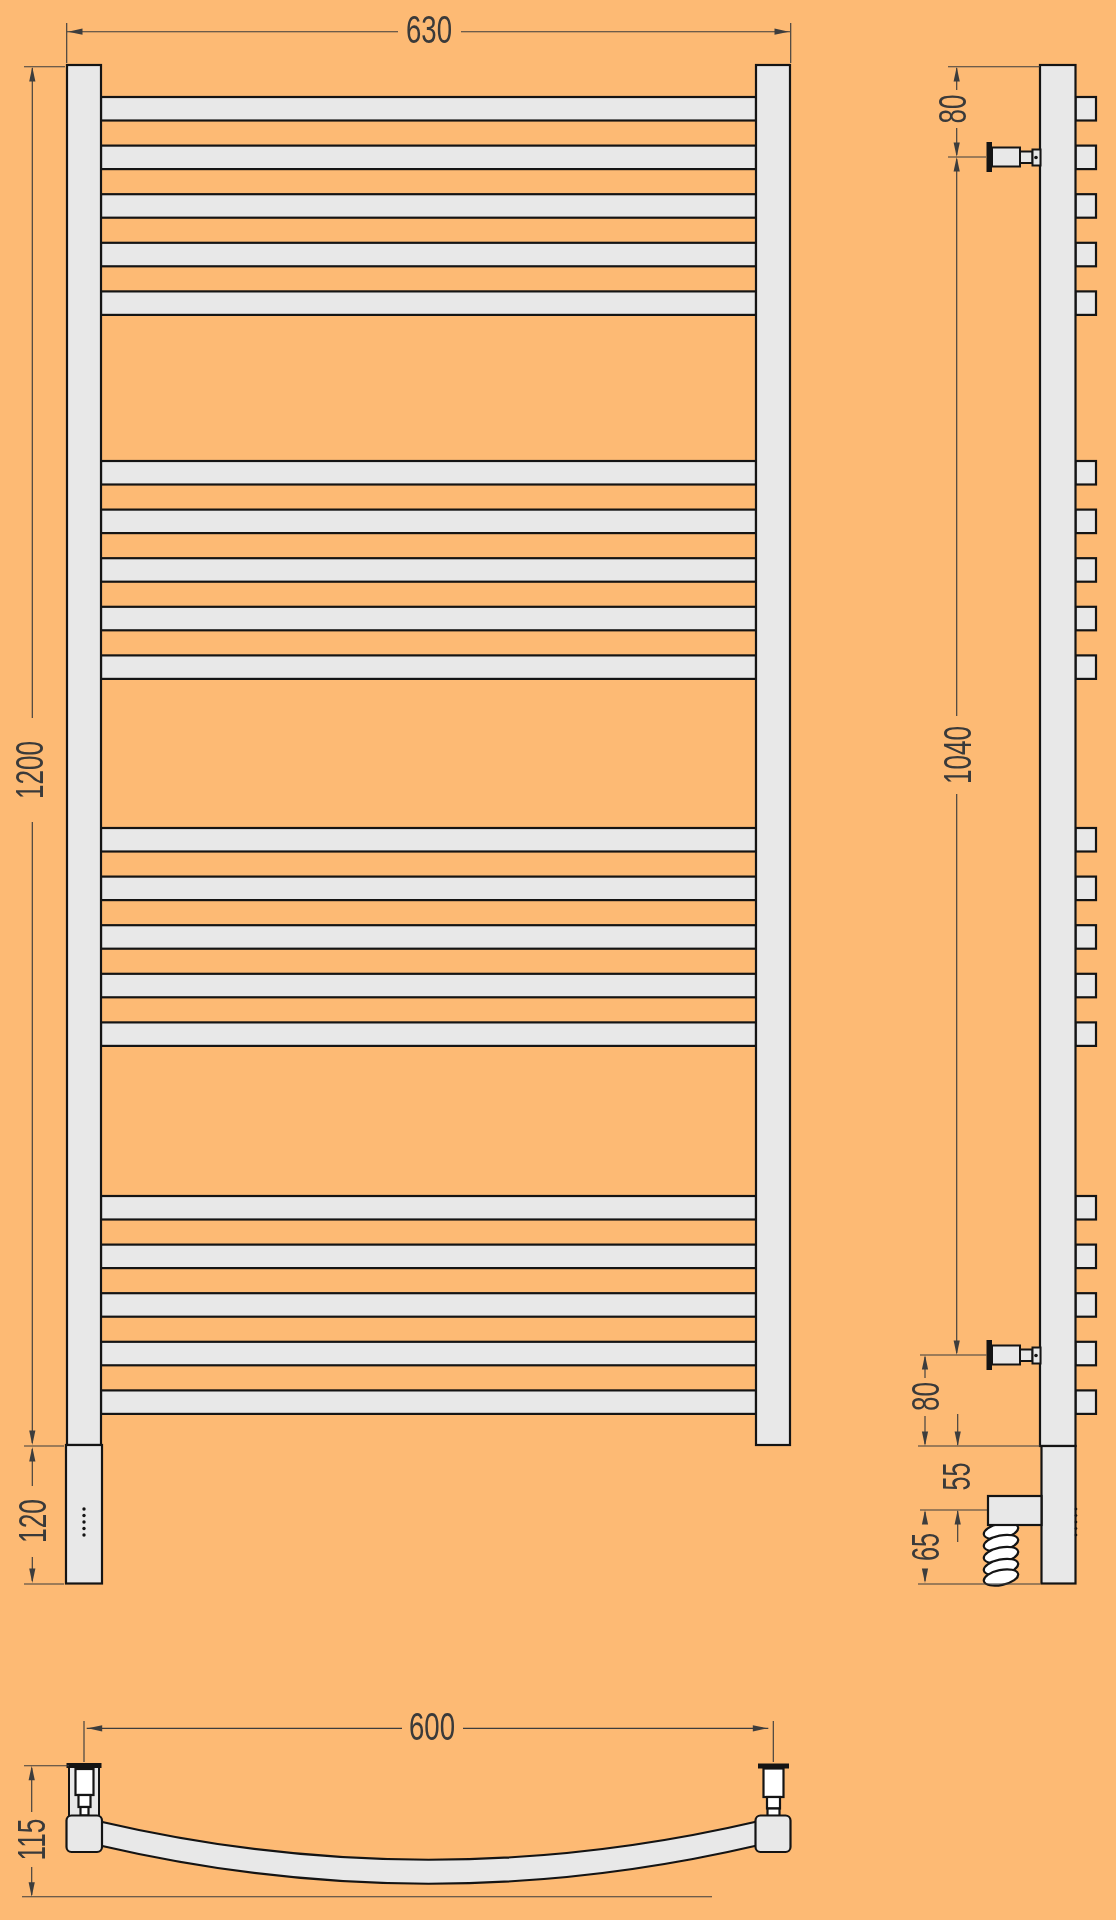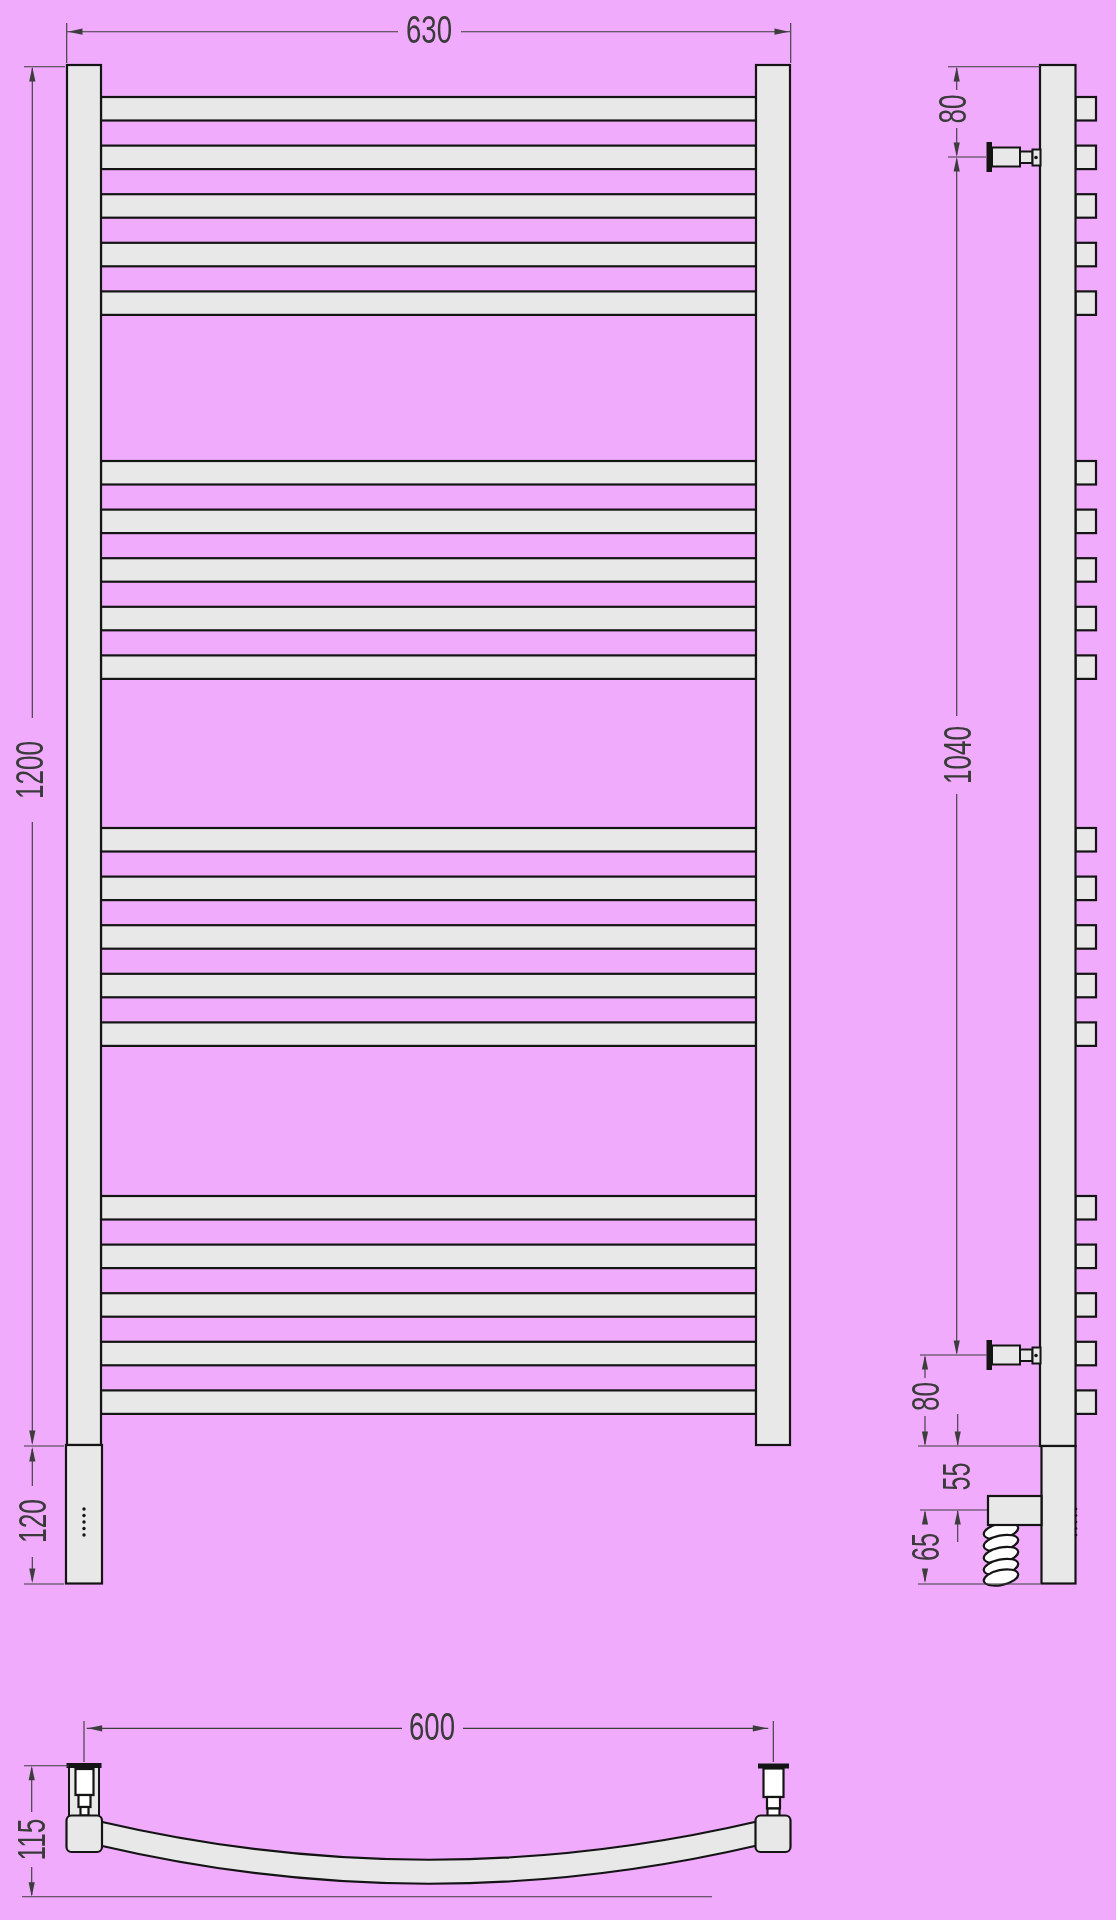--- a/index.html
+++ b/index.html
@@ -1,16 +1,16 @@
 <!DOCTYPE html>
 <html><head>
 <meta charset="utf-8">
 <style>
   html,body { margin:0; padding:0; background:#ffffff; }
-  .stage { position:relative; width:1116px; height:1920px; background:#f0abfc; overflow:hidden; }
+  .stage { position:relative; width:1116px; height:1920px; background:#fdba74; overflow:hidden; }
   svg { display:block; }
   .part        { fill:#e8e8e8; stroke:#141414; stroke-width:2.2; }
   .part-thin   { fill:#e8e8e8; stroke:#141414; stroke-width:2; }
   .part-white  { fill:#ffffff; stroke:#141414; stroke-width:2.2; }
   .solid       { fill:#141414; stroke:none; }
   .dot         { fill:#141414; stroke:none; }
   .dimline     { stroke:#3d3d3d; stroke-width:1.15; fill:none; }
   .arrow       { fill:#3d3d3d; stroke:none; }
   .dim-text    { font-family:"Liberation Sans", sans-serif; font-size:38px; fill:#3a3a3a; }
 </style>

